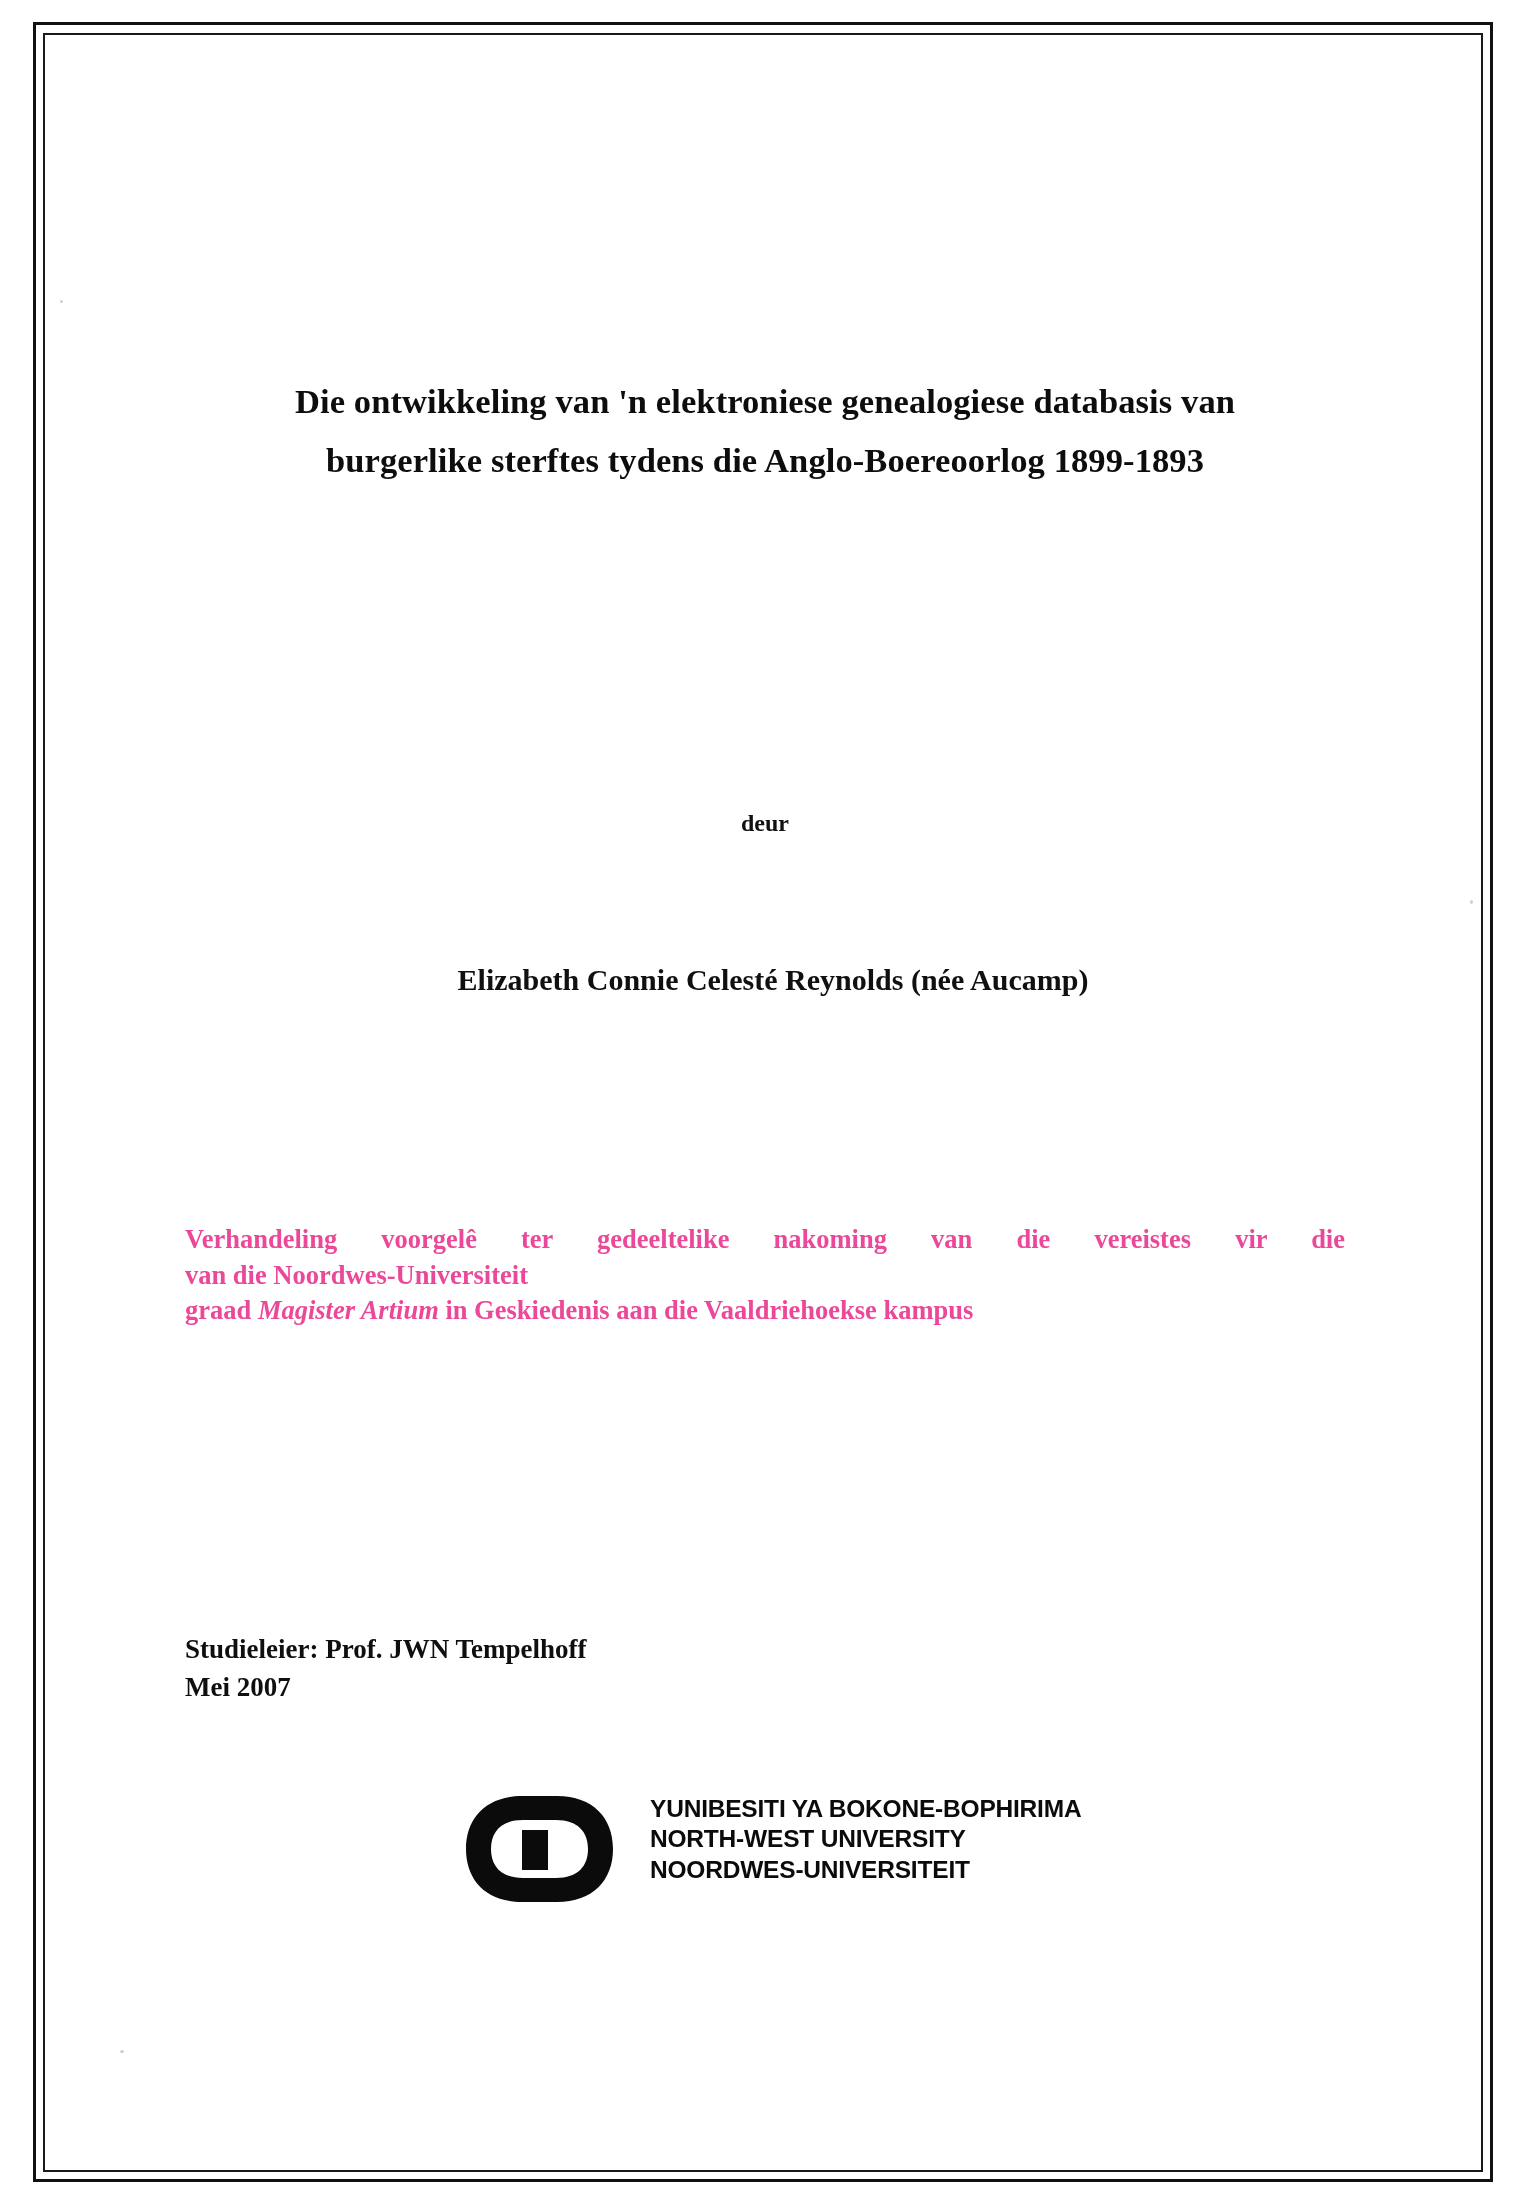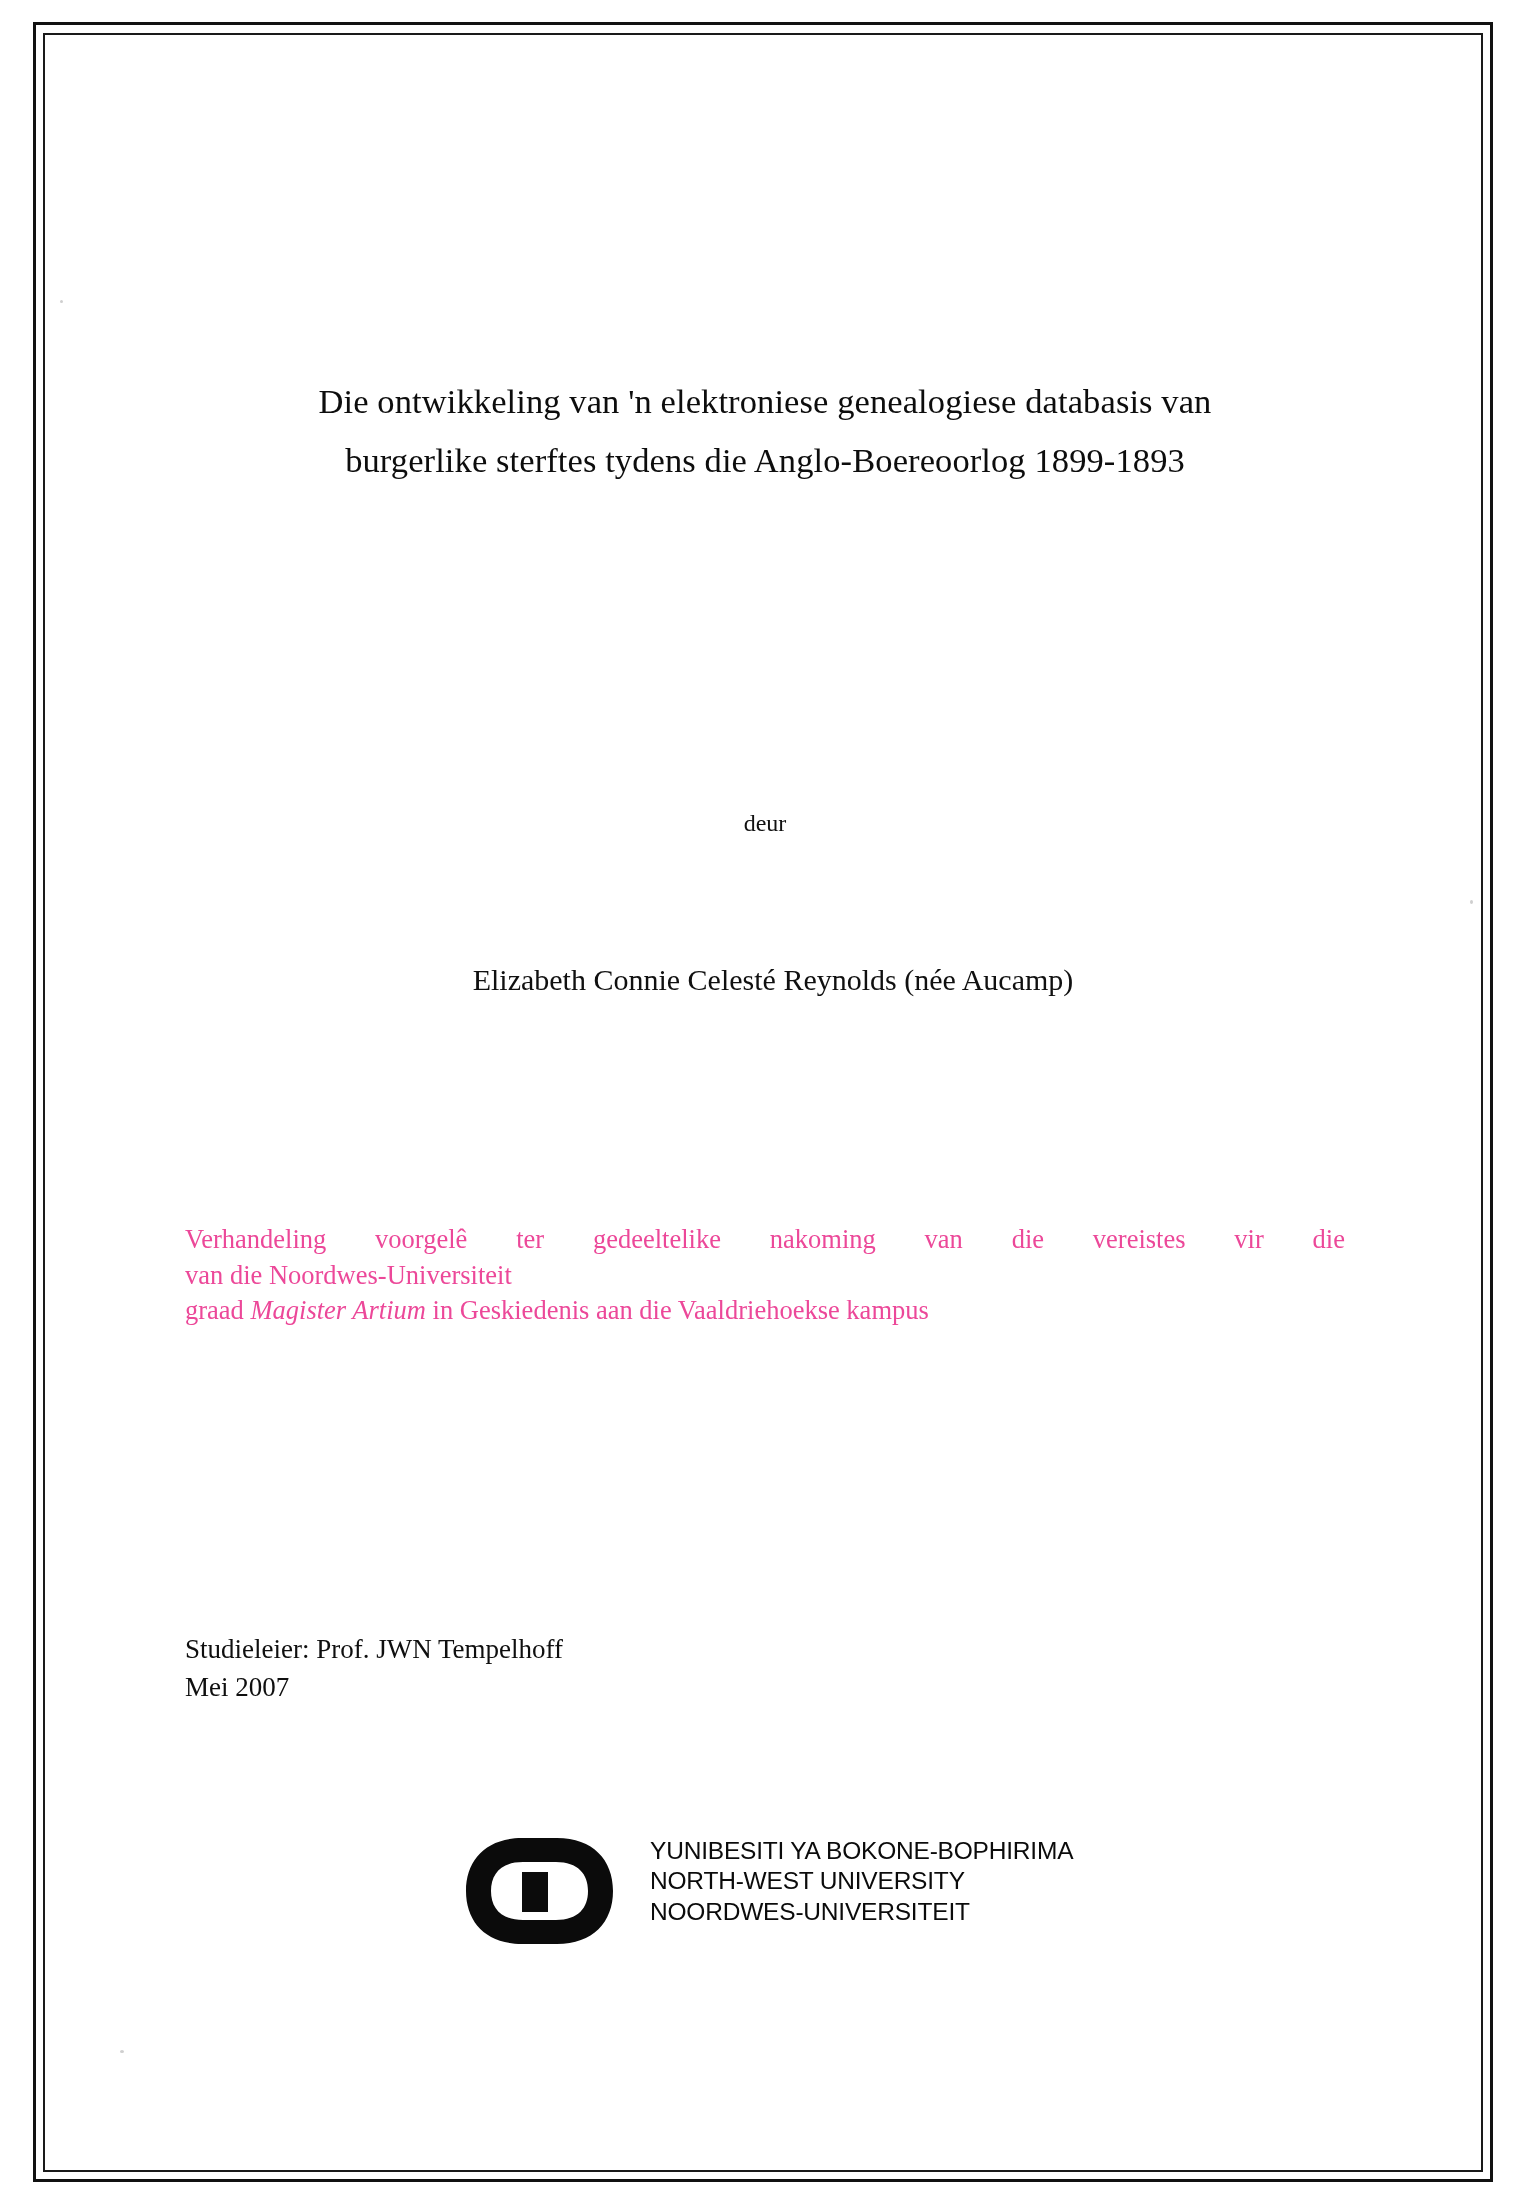--- a/index.html
+++ b/index.html
@@ -41,20 +41,21 @@
     border: 2px solid #1a1a1a;
     box-sizing: border-box;
   }
 
   .content {
     position: absolute;
     left: 185px;
     top: 0;
     width: 1160px;
     height: 2206px;
+    font-weight: bold;
   }
 
   .title {
     position: absolute;
     top: 372px;
     left: 0;
     width: 1160px;
     text-align: center;
     font-size: 34.5px;
     line-height: 1.72;
@@ -115,21 +116,20 @@
   }
   .supervisor span { display: block; }
 
   
   .logo-block {
     position: absolute;
     top: 1790px;
     left: 275px;
     width: 740px;
     height: 120px;
-    margin-top: 42px;
   }
   .logo-mark {
     position: absolute;
     left: 0;
     top: 0;
     width: 175px;
     height: 118px;
   }
   .logo-text {
     position: absolute;

